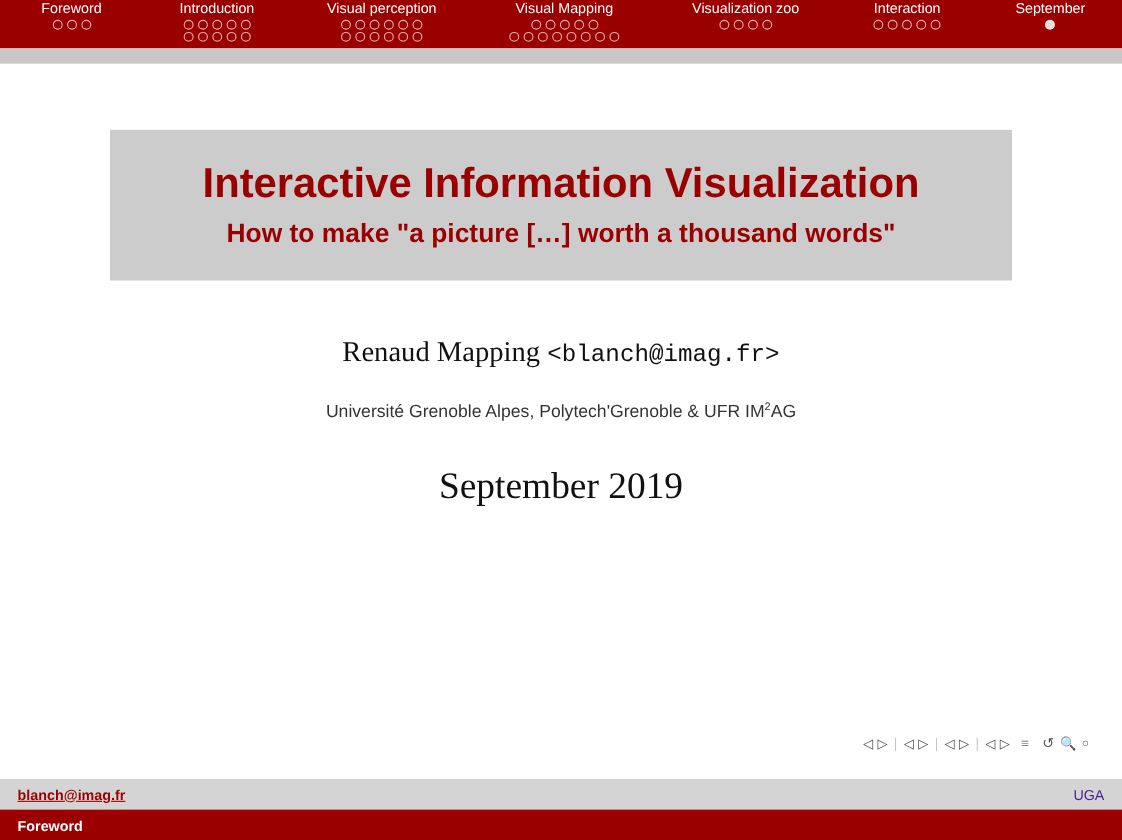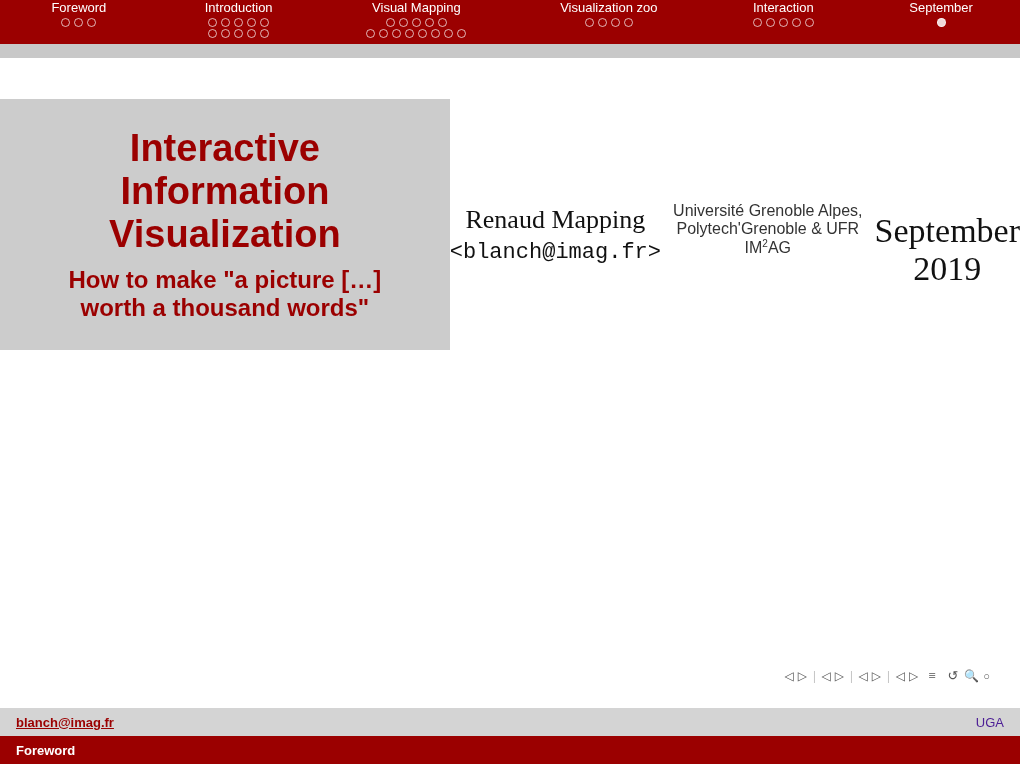--- a/index.html
+++ b/index.html
@@ -63,23 +63,23 @@
       background: #c8c8c8;
       height: 14px;
       width: 100%;
     }
 
     
     .main-content {
       background: #ffffff;
       width: 100%;
       display: flex;
-      flex-direction: row;
-      align-items: center;
-      padding-top: 41px;
+      flex-direction: column;
+      align-items: center;
+      padding-top: 60px;
     }
 
     
     .title-box {
       background: #cccccc;
       width: 820px;
       padding: 28px 40px 28px 40px;
       text-align: center;
       margin-bottom: 50px;
     }
@@ -227,20 +227,39 @@
     </div>
     <div class="nav-dots-row">
       <span class="dot"></span>
       <span class="dot"></span>
       <span class="dot"></span>
       <span class="dot"></span>
       <span class="dot"></span>
     </div>
   </div>
 
+  <div class="nav-item">
+    <span class="nav-item-label">Visual perception</span>
+    <div class="nav-dots-row">
+      <span class="dot"></span>
+      <span class="dot"></span>
+      <span class="dot"></span>
+      <span class="dot"></span>
+      <span class="dot"></span>
+      <span class="dot"></span>
+    </div>
+    <div class="nav-dots-row">
+      <span class="dot"></span>
+      <span class="dot"></span>
+      <span class="dot"></span>
+      <span class="dot"></span>
+      <span class="dot"></span>
+      <span class="dot"></span>
+    </div>
+  </div>
 
   <div class="nav-item">
     <span class="nav-item-label">Visual Mapping</span>
     <div class="nav-dots-row">
       <span class="dot"></span>
       <span class="dot"></span>
       <span class="dot"></span>
       <span class="dot"></span>
       <span class="dot"></span>
     </div>

